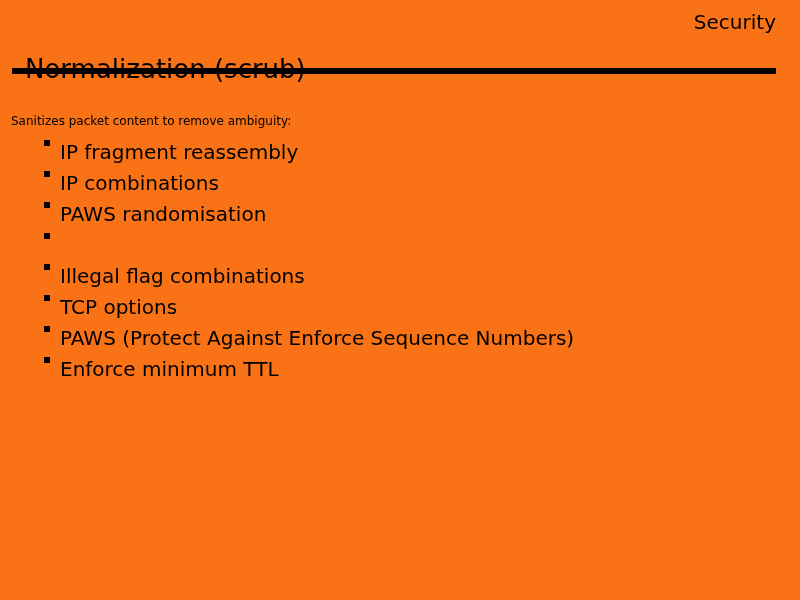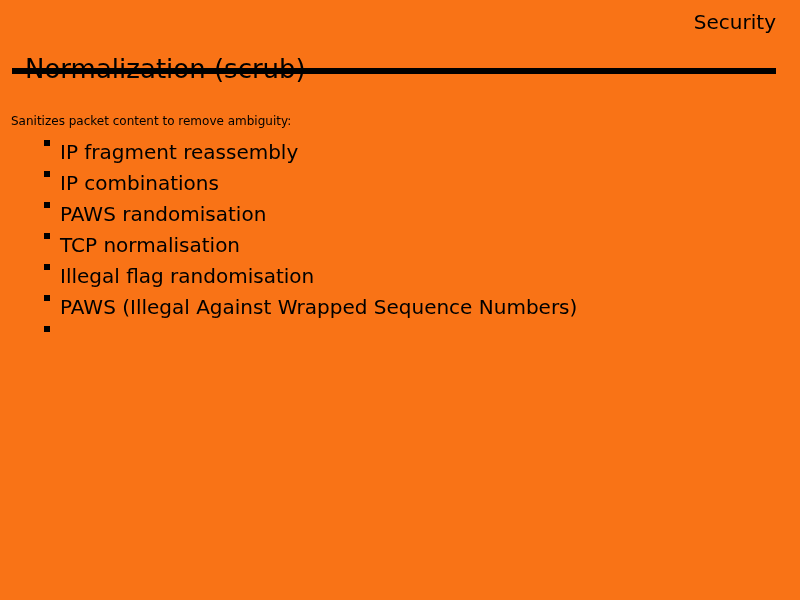--- a/index.html
+++ b/index.html
@@ -95,28 +95,32 @@
     <li>
       <span class="sq"></span>
       <span>IP combinations</span>
     </li>
     <li>
       <span class="sq"></span>
       <span>PAWS randomisation</span>
     </li>
     <li>
       <span class="sq"></span>
-      <span>TCP normalisation</span>
     </li>
     <li>
       <span class="sq"></span>
-      <span>Illegal flag randomisation</span>
+      <span>Illegal flag combinations</span>
     </li>
     <li>
       <span class="sq"></span>
-      <span>PAWS (Illegal Against Wrapped Sequence Numbers)</span>
+      <span>TCP options</span>
     </li>
     <li>
       <span class="sq"></span>
+      <span>PAWS (Protect Against Enforce Sequence Numbers)</span>
+    </li>
+    <li>
+      <span class="sq"></span>
+      <span>Enforce minimum TTL</span>
     </li>
   </ul>
 
 </div>
 
 </body></html>

